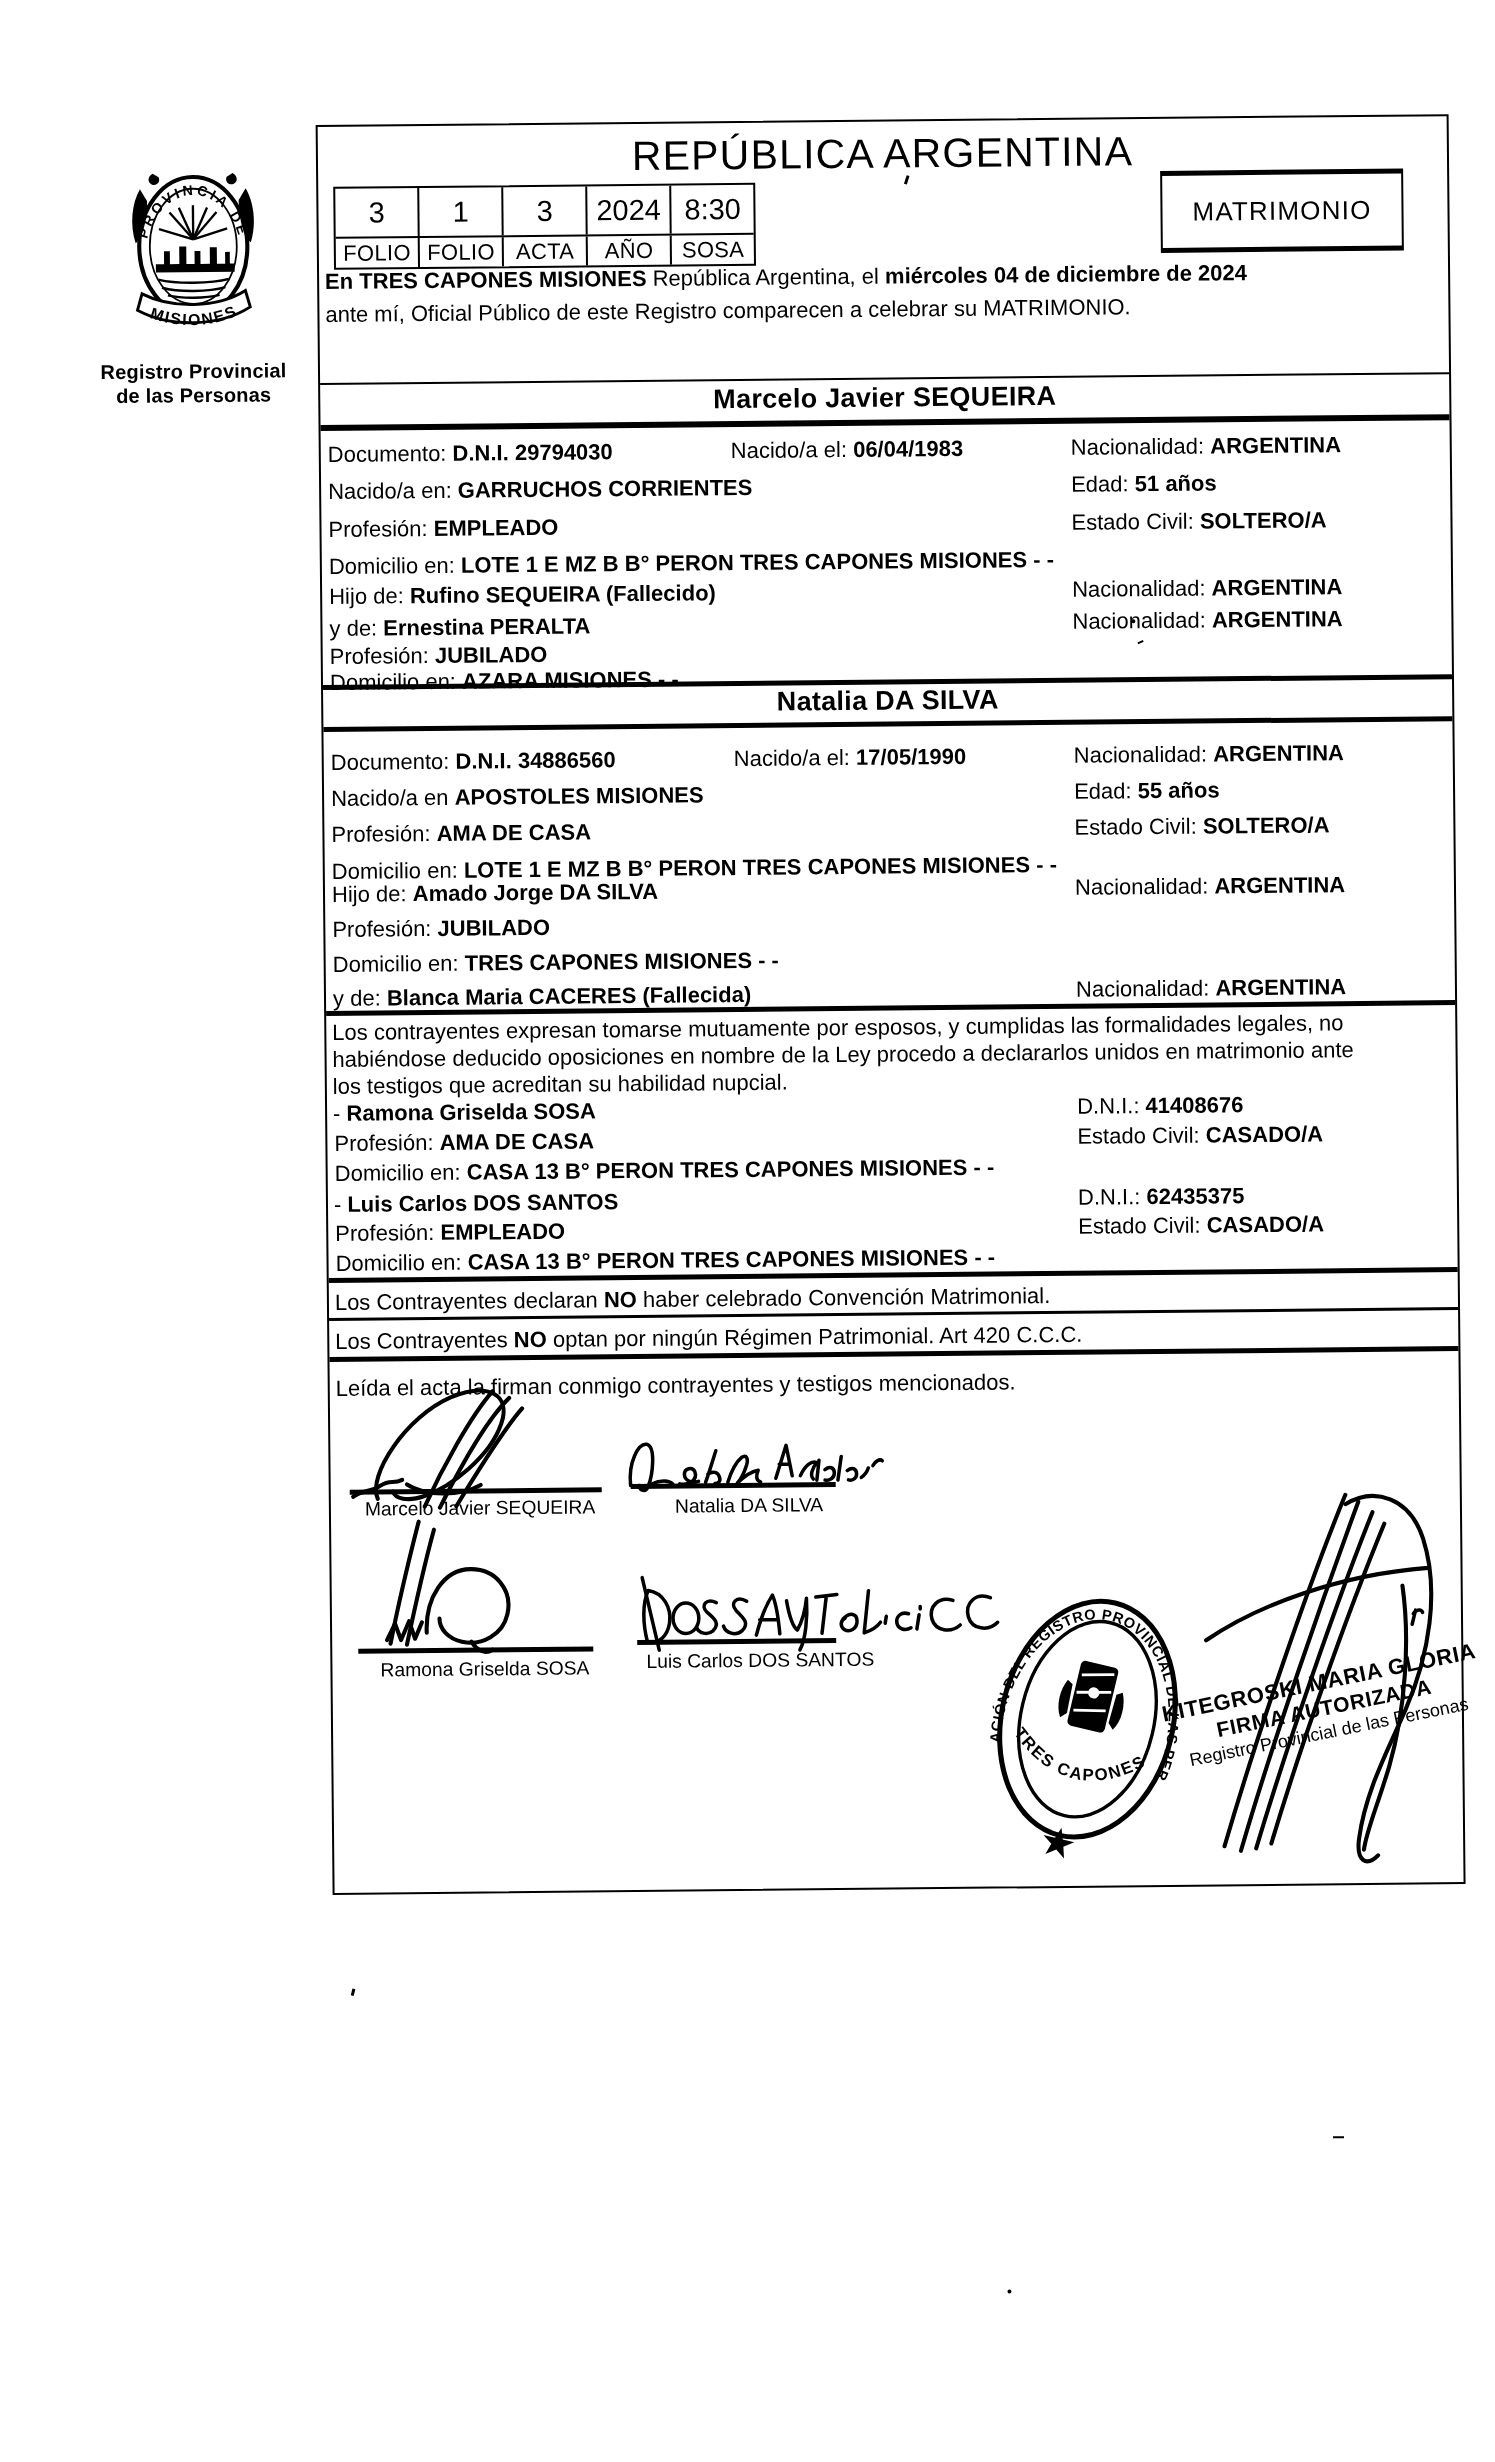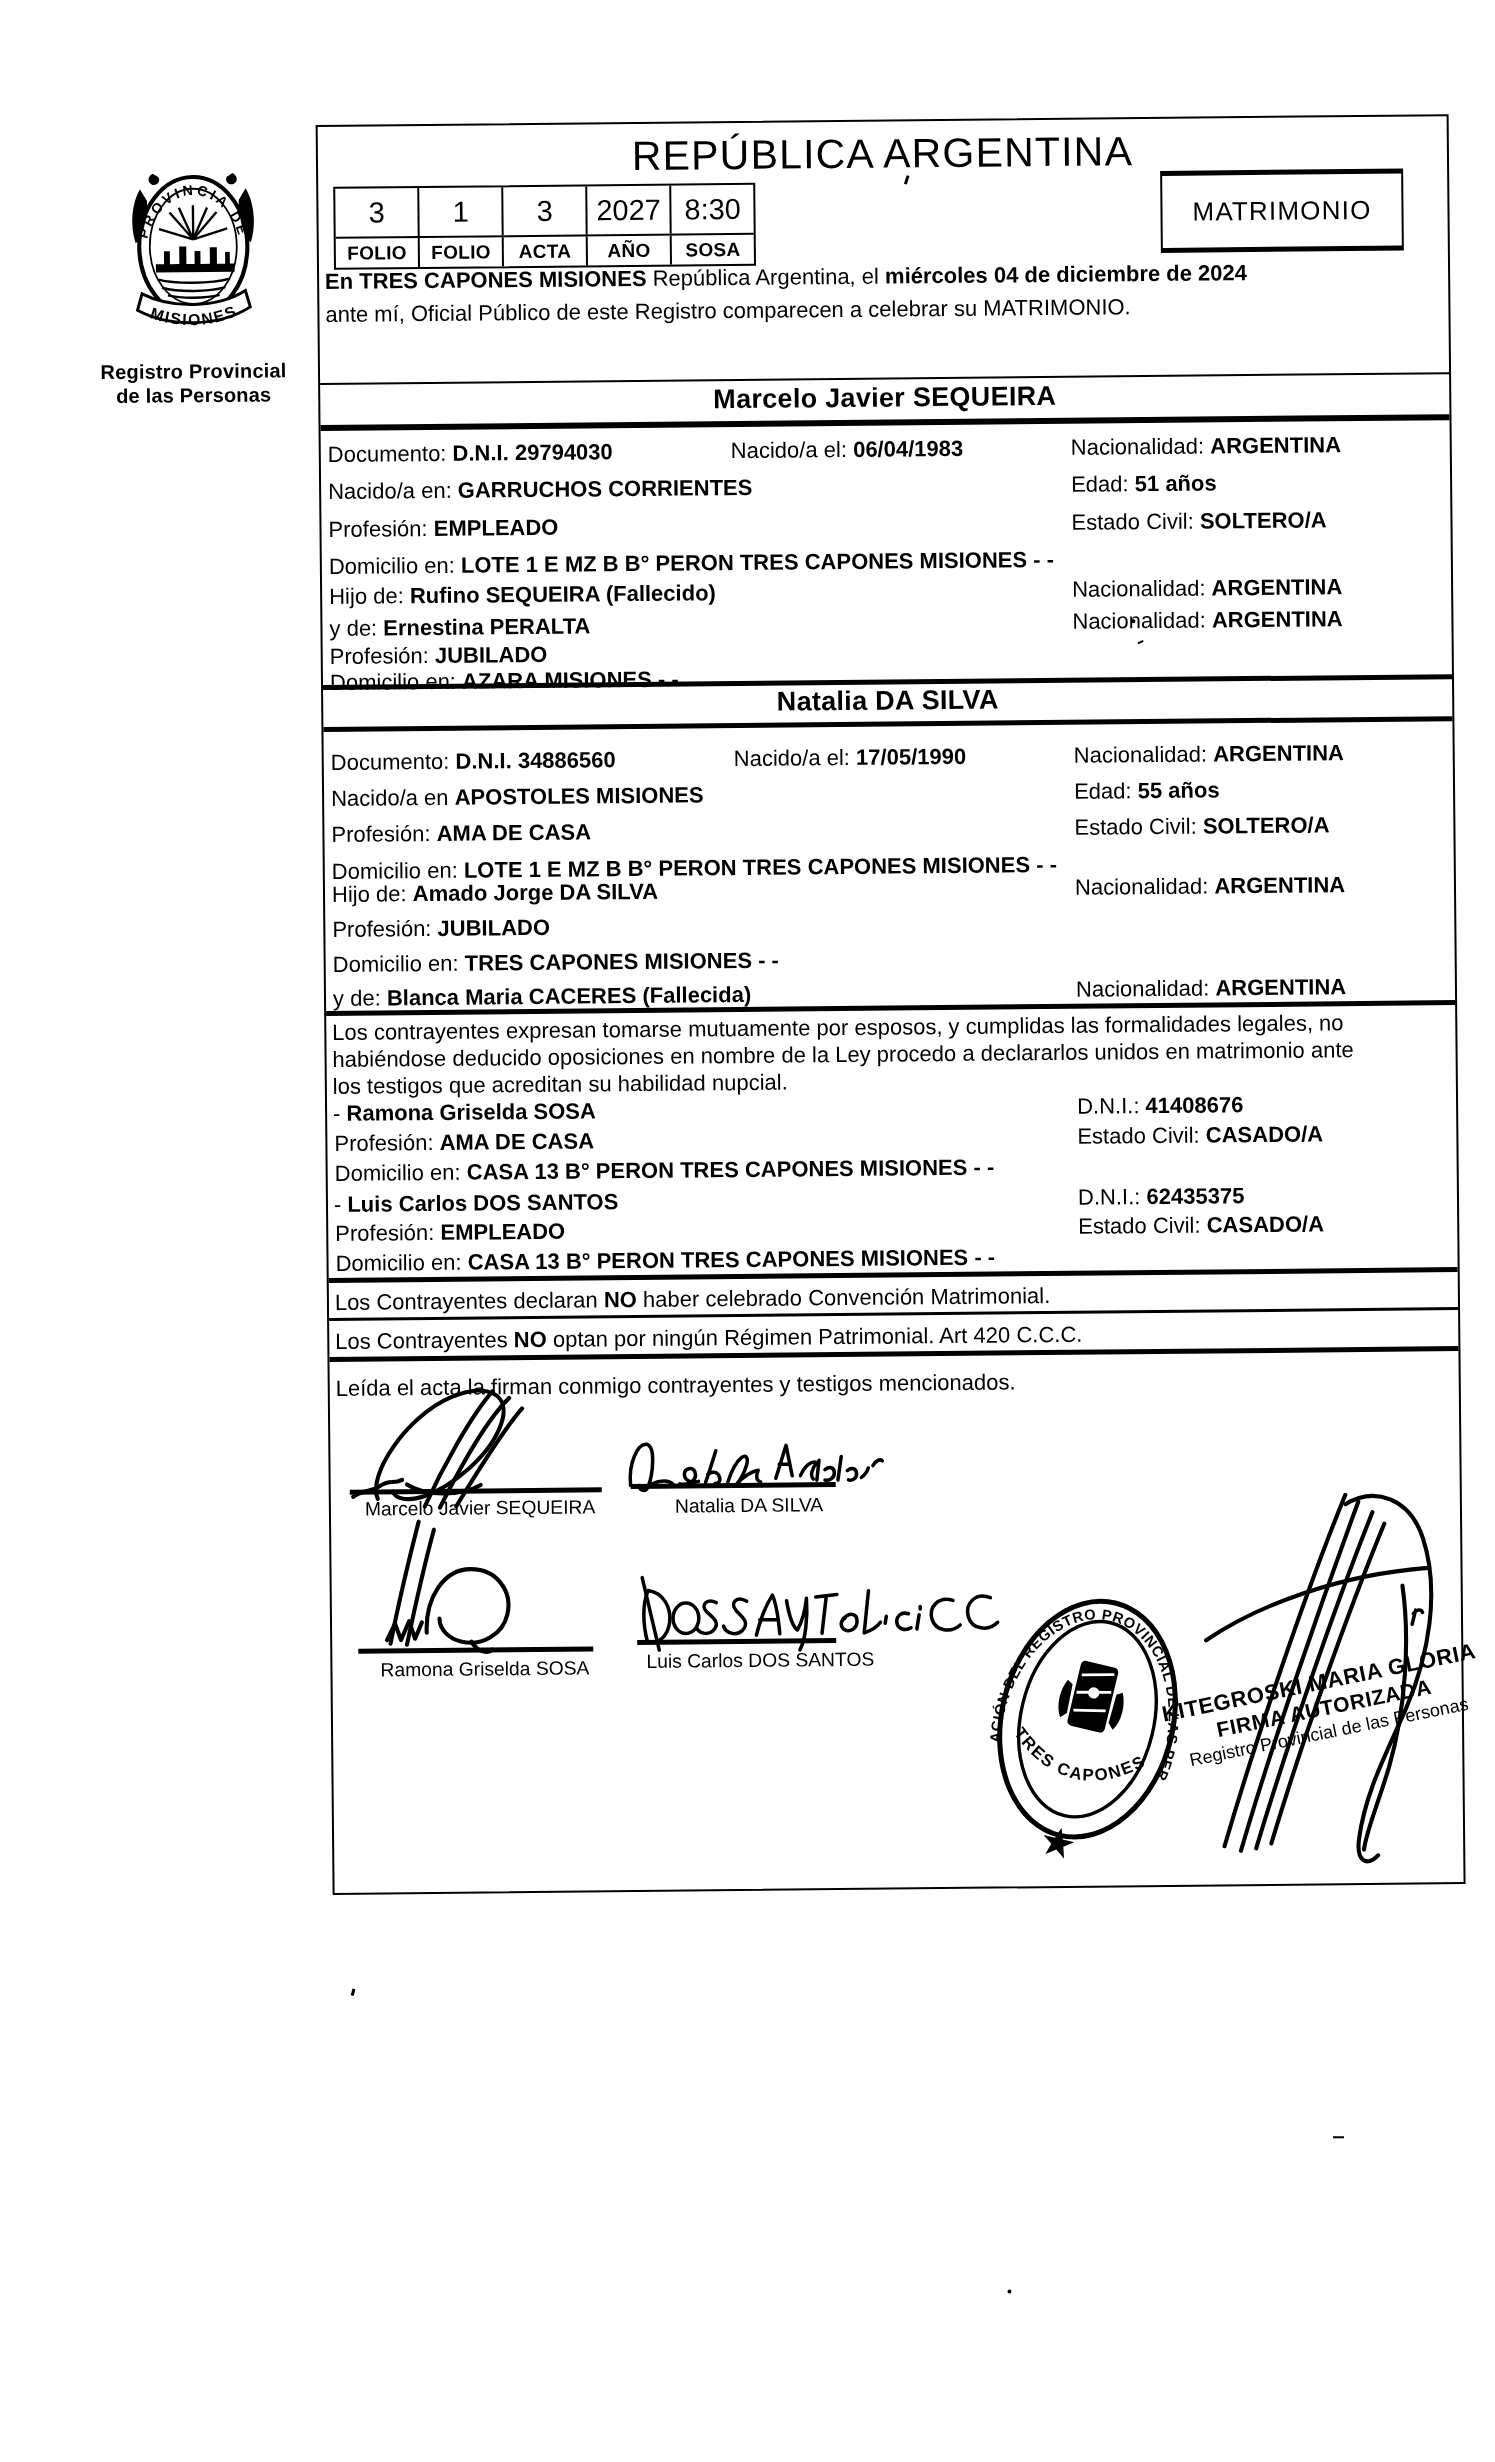--- a/index.html
+++ b/index.html
@@ -22,21 +22,21 @@
              font-weight:500;letter-spacing:1.2px;}
   .sec-name{position:absolute;left:0;right:0;text-align:center;font-size:27px;font-weight:700;letter-spacing:0.3px;}
 
   
   .reftable{position:absolute;left:15.2px;top:60px;width:422px;border:2.9px solid #000;box-sizing:border-box;}
   .vrow{display:flex;height:48px;}
   .lrow{display:flex;height:29px;border-top:2.9px solid #000;}
   .cell{flex:1;border-right:2.3px solid #000;display:flex;align-items:center;justify-content:center;}
   .cell:last-child{border-right:none;}
   .vrow .cell{font-size:29px;font-weight:500;}
-  .lrow .cell{font-size:19px;font-weight:700;letter-spacing:0.3px;}
+  .lrow .cell{font-size:22px;font-weight:400;letter-spacing:0.3px;}
 
   .act-box{position:absolute;left:842px;top:52px;width:243px;height:82px;box-sizing:border-box;
            border-top:5.3px solid #000;border-bottom:5.3px solid #000;border-left:2.9px solid #000;border-right:2.9px solid #000;
            display:flex;align-items:center;justify-content:center;font-size:26px;font-weight:500;letter-spacing:1.2px;}
 
   .sigline{position:absolute;height:4.7px;background:#000;}
   .sig-label{position:absolute;font-size:19.3px;white-space:nowrap;}
   .sigsvg{position:absolute;}
   .sigsvg path{fill:none;stroke:#000;stroke-linecap:round;stroke-linejoin:round;}
 
@@ -97,21 +97,21 @@
   <div class="doc">
 
     <div class="doc-title">REPÚBLICA ARGENTINA</div>
     <div class="speck" style="left:587px;top:54px;width:2.9px;height:9.4px;transform:rotate(18deg);"></div>
 
     <div class="reftable">
       <div class="vrow">
         <div class="cell">3</div>
         <div class="cell">1</div>
         <div class="cell">3</div>
-        <div class="cell">2027</div>
+        <div class="cell">2024</div>
         <div class="cell">8:30</div>
       </div>
       <div class="lrow">
         <div class="cell">FOLIO</div>
         <div class="cell">FOLIO</div>
         <div class="cell">ACTA</div>
         <div class="cell">AÑO</div>
         <div class="cell">SOSA</div>
       </div>
     </div>

